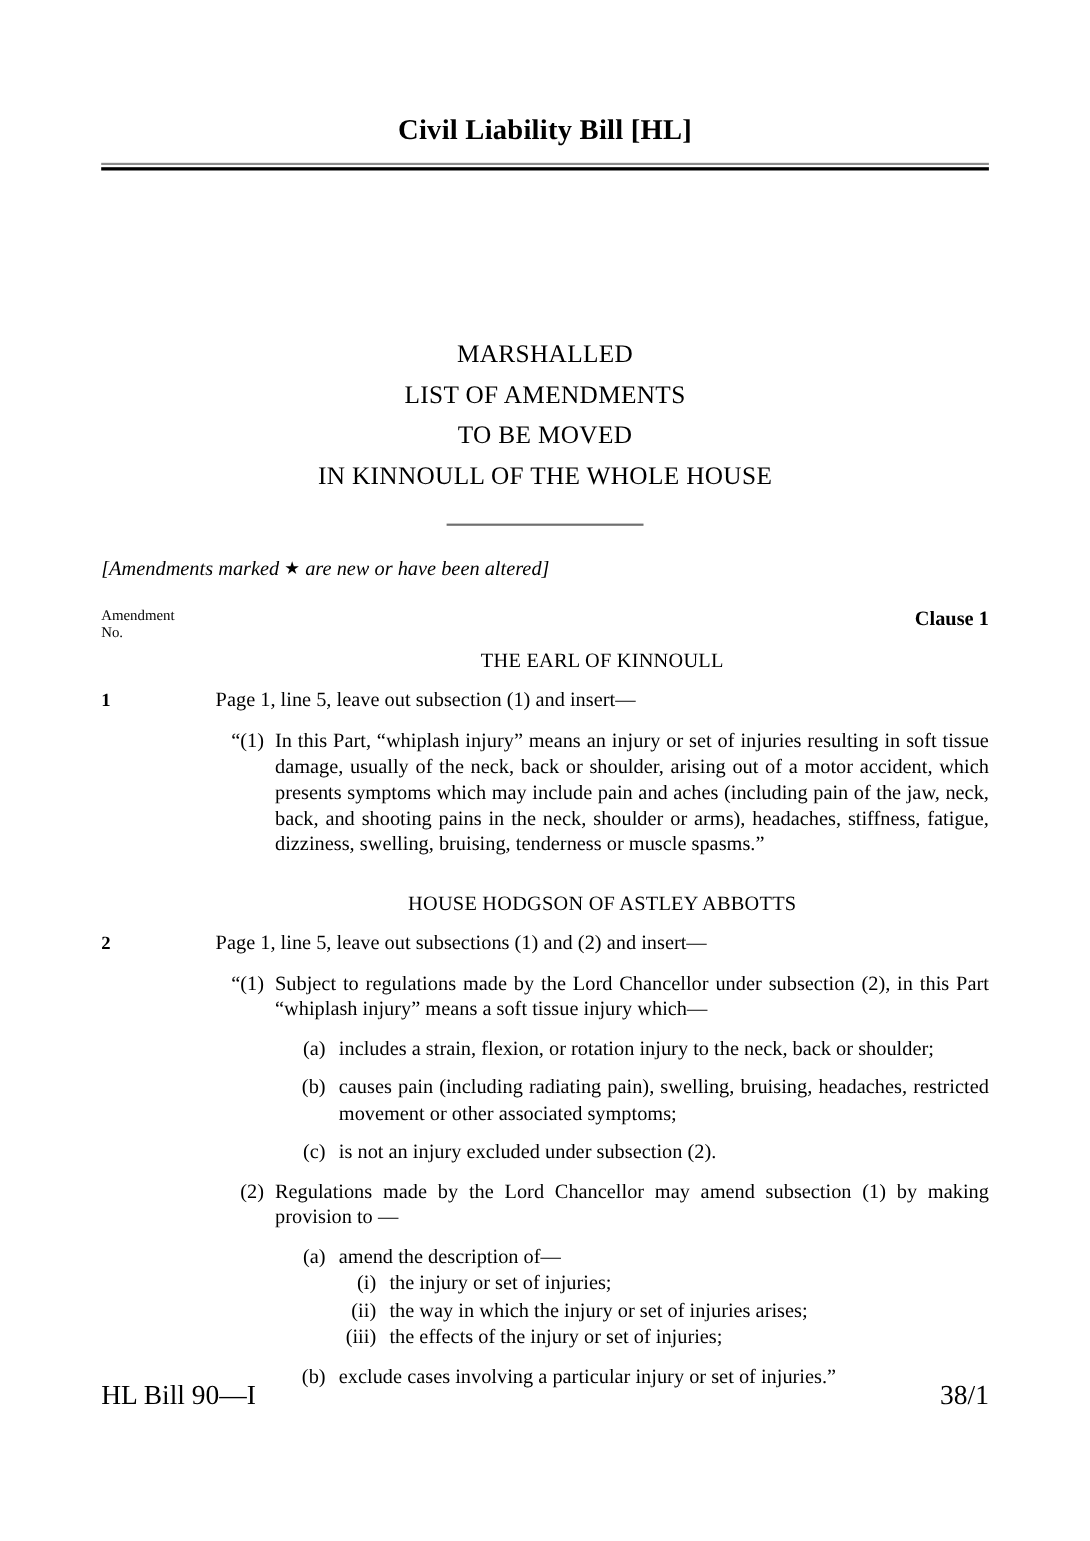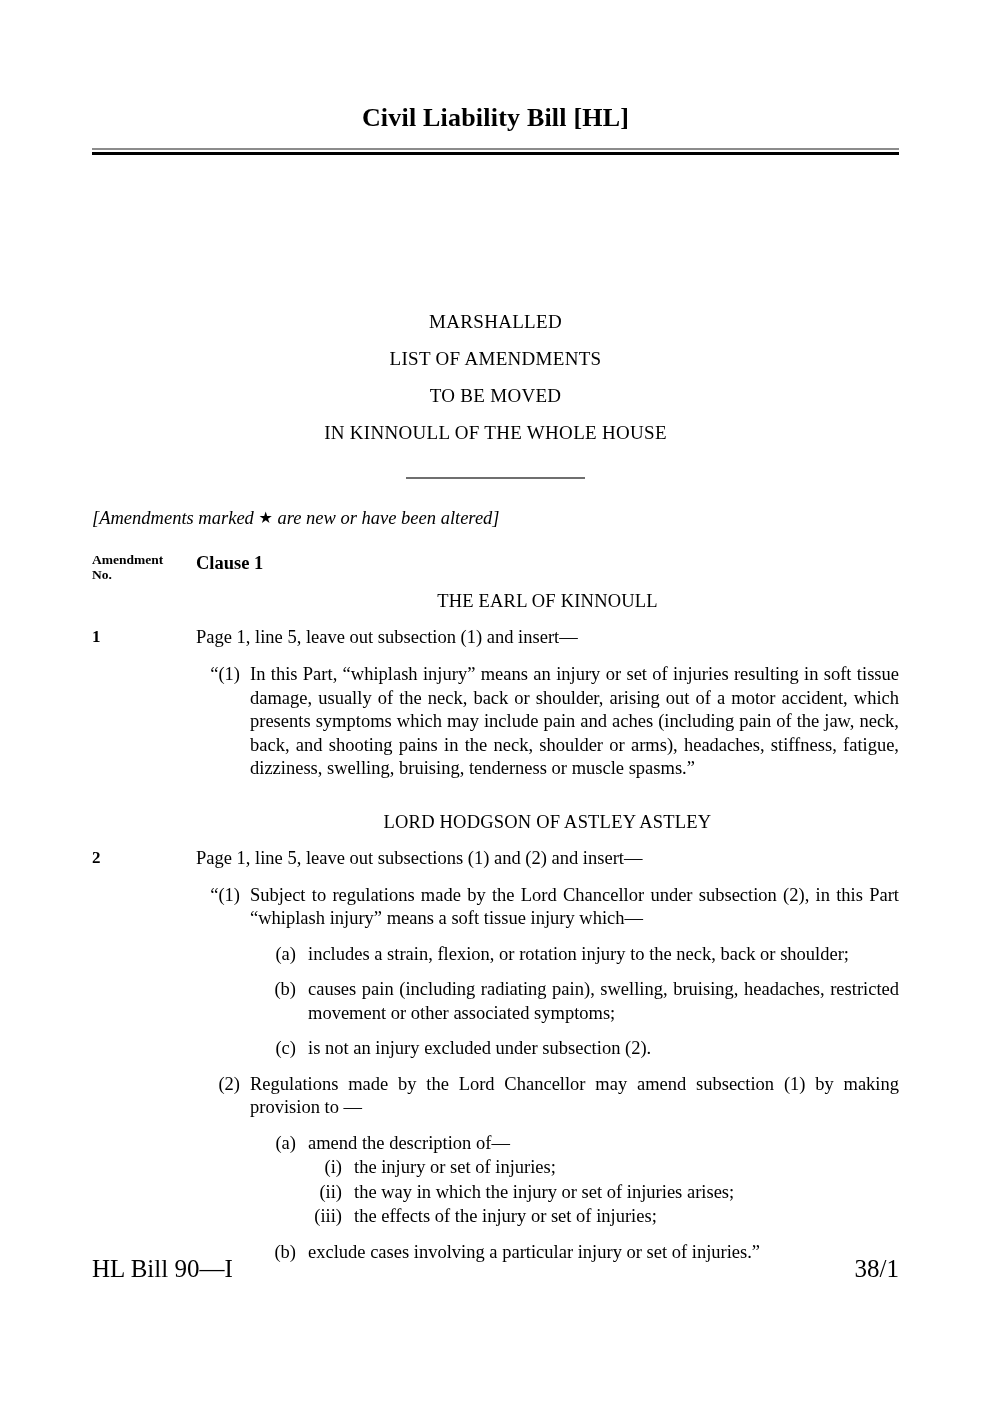--- a/index.html
+++ b/index.html
@@ -49,21 +49,21 @@
 
   
   .heading-stack {
     position: absolute;
     left: 92px;
     top: 303px;
     width: 807px;
     text-align: center;
   }
   .heading-line {
-    font-size: 19px;
+    font-size: 23px;
     line-height: 37px;
     letter-spacing: 0.3px;
     white-space: nowrap;
     text-align: center;
   }
   .short-rule-wrap {
     margin-top: 17px;
     text-align: center;
   }
   .short-rule {
@@ -97,27 +97,27 @@
     top: 552px;
     width: 807px;
   }
 
   .amend-no-label {
     position: absolute;
     left: 0;
     top: 0;
     width: 100px;
     font-size: 13.5px;
-    font-weight: bold;
+    font-weight: normal;
     line-height: 15px;
     font-family: "Liberation Serif", "DejaVu Serif", serif;
   }
 
   .clause-heading {
-    text-align: left;
+    text-align: right;
     font-size: 18.5px;
     font-weight: bold;
     margin: 0 0 0 0;
     padding-left: 104px;
     line-height: 22px;
   }
 
   .sponsor {
     text-align: center;
     font-size: 18.5px;
@@ -254,21 +254,21 @@
       <div class="lead-line">Page 1, line 5, leave out subsection (1) and insert—</div>
     </div>
 
     <div class="prov-list">
       <div class="prov lvl1">
         <span class="marker">“(1)</span>
         <span>In this Part, “whiplash injury” means an injury or set of injuries resulting in soft tissue damage, usually of the neck, back or shoulder, arising out of a motor accident, which presents symptoms which may include pain and aches (including pain of the jaw, neck, back, and shooting pains in the neck, shoulder or arms), headaches, stiffness, fatigue, dizziness, swelling, bruising, tenderness or muscle spasms.”</span>
       </div>
     </div>
 
-    <div class="sponsor" style="margin-top:30px;">LORD HODGSON OF ASTLEY ASTLEY</div>
+    <div class="sponsor" style="margin-top:30px;">HOUSE HODGSON OF ASTLEY ABBOTTS</div>
 
     <div class="amend-row">
       <div class="amend-num">2</div>
       <div class="lead-line">Page 1, line 5, leave out subsections (1) and (2) and insert—</div>
     </div>
 
     <div class="prov-list">
 
       <div class="prov lvl1">
         <span class="marker">“(1)</span>

